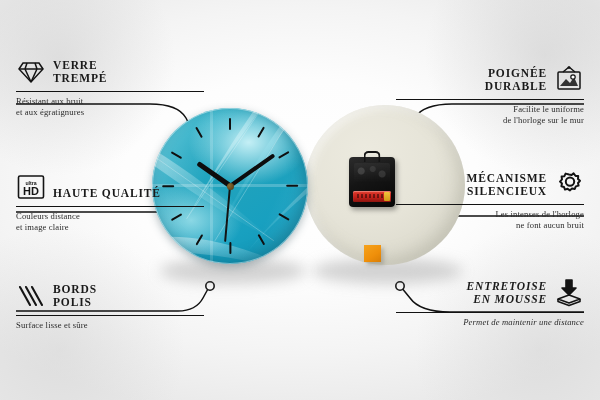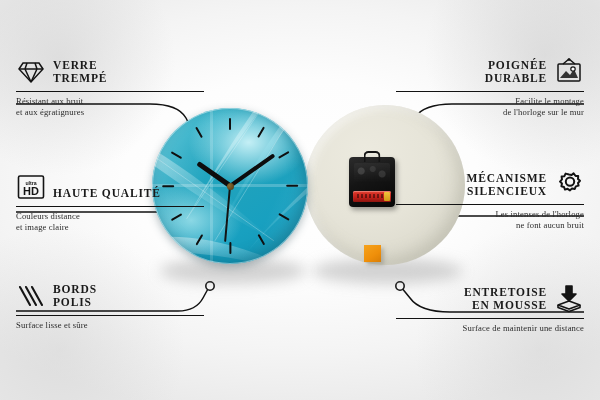--- a/index.html
+++ b/index.html
@@ -31,23 +31,23 @@
   .f-rule{height:1.4px;background:#121212;margin-top:4px;width:100%;}
   .f-desc{font-family:"Liberation Serif", serif;font-size:8.6px;line-height:11px;
           color:#2b2b2b;margin-top:4px;letter-spacing:.15px;}
   .f-icon{width:30px;height:30px;flex:0 0 30px;display:flex;align-items:center;justify-content:center;}
   .f-icon svg{display:block;}
 
   
   #feat-verre{left:16px;top:57px;}
   #feat-impression{left:16px;top:172px;}
   #feat-bords{left:16px;top:281px;}
-  #feat-poignee{left:396px;top:57px;}
+  #feat-poignee{left:396px;top:65px;}
   #feat-mecanisme{left:396px;top:170px;}
-  #feat-entretoise{left:396px;top:284px;}
+  #feat-entretoise{left:396px;top:278px;font-style:italic;}
 
   
   #wires{position:absolute;left:0;top:0;width:600px;height:400px;pointer-events:none;}
 
   
   .clock-shadow{position:absolute;border-radius:50%;
                 filter:blur(7px);background:rgba(120,120,120,.32);}
   #shadow-back{left:312px;top:258px;width:150px;height:26px;}
   #shadow-front{left:160px;top:258px;width:146px;height:26px;}
 
@@ -276,21 +276,21 @@
           <circle cx="19" cy="11" r="2.2" fill="#ffffff" stroke="#141414" stroke-width="1.2"></circle>
         </svg>
       </span>
       <span class="f-title">
         <span>POIGNÉE</span><br>
         <span>DURABLE</span>
       </span>
     </div>
     <div class="f-rule"></div>
     <div class="f-desc">
-      <span>Facilite le montage</span><br>
+      <span>Facilite le uniforme</span><br>
       <span>de l'horloge sur le mur</span>
     </div>
   </div>
 
   <div class="feature right" id="feat-mecanisme">
     <div class="f-head">
       <span class="f-icon">
         <svg width="30" height="28" viewBox="0 0 30 28" fill="none" stroke="#141414" stroke-width="2">
           <path d="M15,3.5 L17.6,4 L19.6,2.4 L21.6,5 L24.2,5 L24,8 L26,9.8 L24,12 L24.6,14.6
                    L21.8,15.4 L20.8,18 L18,17.4 L16,19.4 L13.6,17.8 L11,18.6 L10,16 L7.4,15.2
@@ -319,17 +319,17 @@
           <path d="M4,20 L4,22.6 L15,26.6 L26,22.6 L26,20"></path>
         </svg>
       </span>
       <span class="f-title">
         <span>ENTRETOISE</span><br>
         <span>EN MOUSSE</span>
       </span>
     </div>
     <div class="f-rule"></div>
     <div class="f-desc">
-      <span>Surface de maintenir une distance</span><br>
+      <span>Permet de maintenir une distance</span><br>
     </div>
   </div>
 
 </div>
 
 </body></html>

